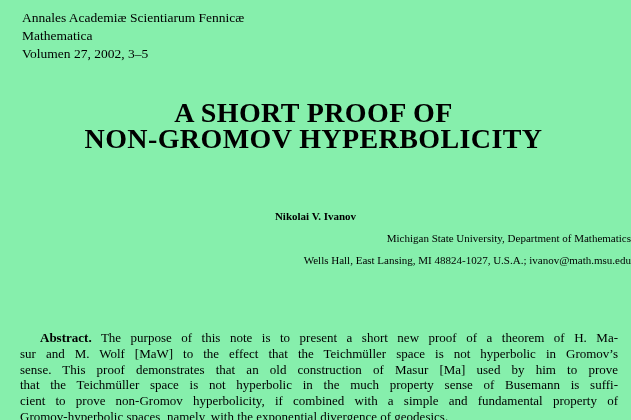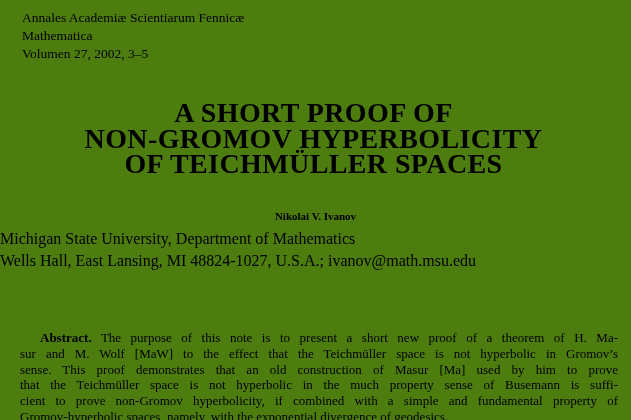--- a/index.html
+++ b/index.html
@@ -4,21 +4,21 @@
 <style>
   html, body {
     margin: 0;
     padding: 0;
     background: #ffffff;
   }
   .page {
     position: relative;
     width: 631px;
     height: 420px;
-    background: #4d7c0f;
+    background: #86efac;
     color: #000000;
     font-family: "Liberation Serif", "DejaVu Serif", serif;
     overflow: hidden;
   }
   .journal-header {
     position: absolute;
     left: 22px;
     top: 9px;
     font-size: 13.5px;
     line-height: 18px;
@@ -43,22 +43,22 @@
     text-align: center;
     font-weight: bold;
     font-size: 11px;
     line-height: 20px;
   }
   .affiliation {
     position: absolute;
     left: 0;
     right: 0;
     top: 228px;
-    text-align: left;
-    font-size: 16px;
+    text-align: right;
+    font-size: 11px;
     line-height: 21.5px;
   }
   .abstract {
     position: absolute;
     left: 20px;
     width: 598px;
     top: 301px;
     font-size: 13px;
     line-height: 15.8px;
     margin-top: 29px;
@@ -84,21 +84,20 @@
 
   <div class="journal-header">
     <div>Annales Academiæ Scientiarum Fennicæ</div>
     <div>Mathematica</div>
     <div>Volumen 27, 2002, 3–5</div>
   </div>
 
   <div class="title-block">
     <div>A SHORT PROOF OF</div>
     <div>NON-GROMOV HYPERBOLICITY</div>
-    <div>OF TEICHMÜLLER SPACES</div>
   </div>
 
   <div class="author-name">Nikolai V. Ivanov</div>
 
   <div class="affiliation">
     <div>Michigan State University, Department of Mathematics</div>
     <div>Wells Hall, East Lansing, MI 48824-1027, U.S.A.; ivanov@math.msu.edu</div>
   </div>
 
   <div class="abstract">

